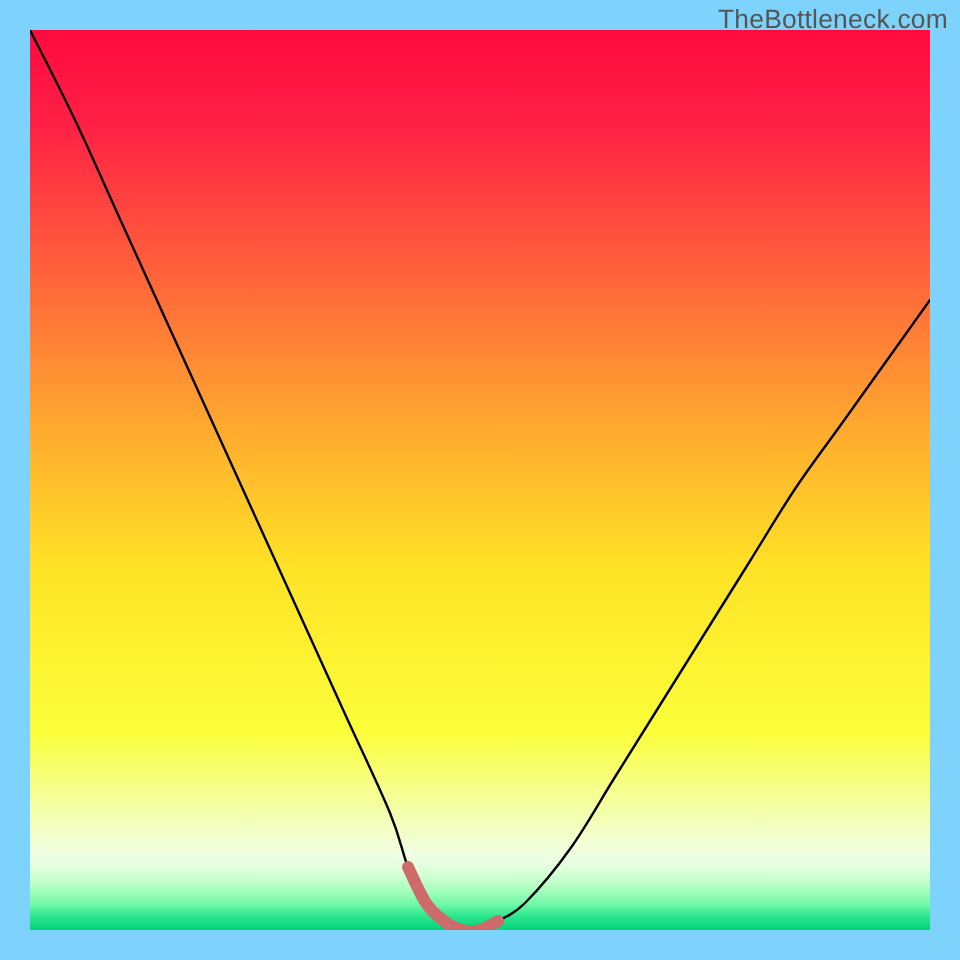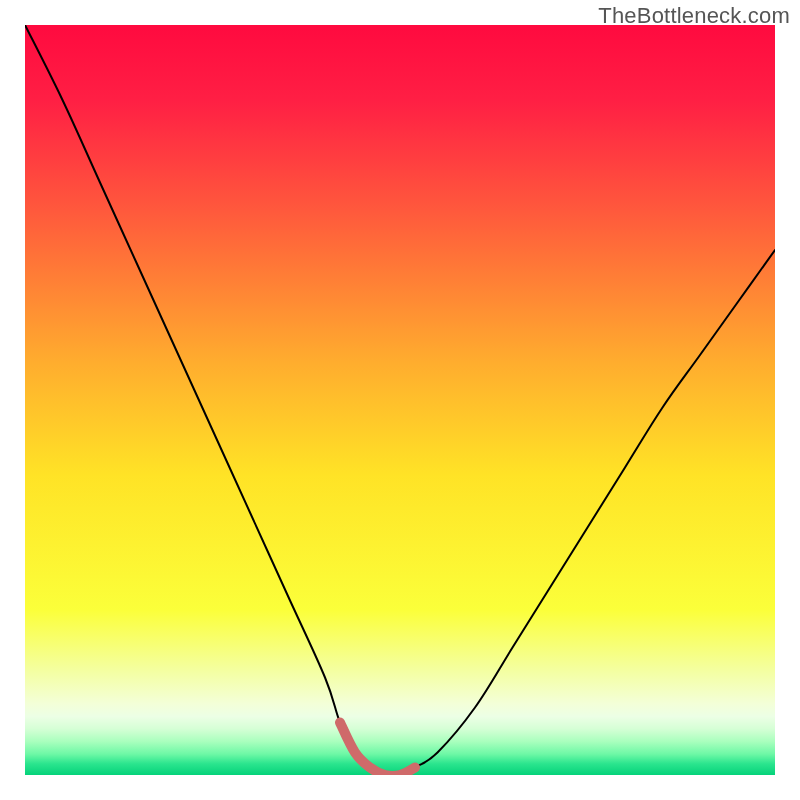--- a/index.html
+++ b/index.html
@@ -8,21 +8,21 @@
     width: 800px;
     height: 800px;
     background: #000;
     overflow: hidden;
     font-family: Arial, Helvetica, sans-serif;
   }
   .stage {
     position: relative;
     width: 800px;
     height: 800px;
-    background: #ffffff;
+    background: #7dd3fc;
   }
   .watermark {
     position: absolute;
     top: 3px;
     right: 10px;
     color: #555;
     font-size: 22px;
     font-weight: 400;
     letter-spacing: 0.2px;
     z-index: 5;

